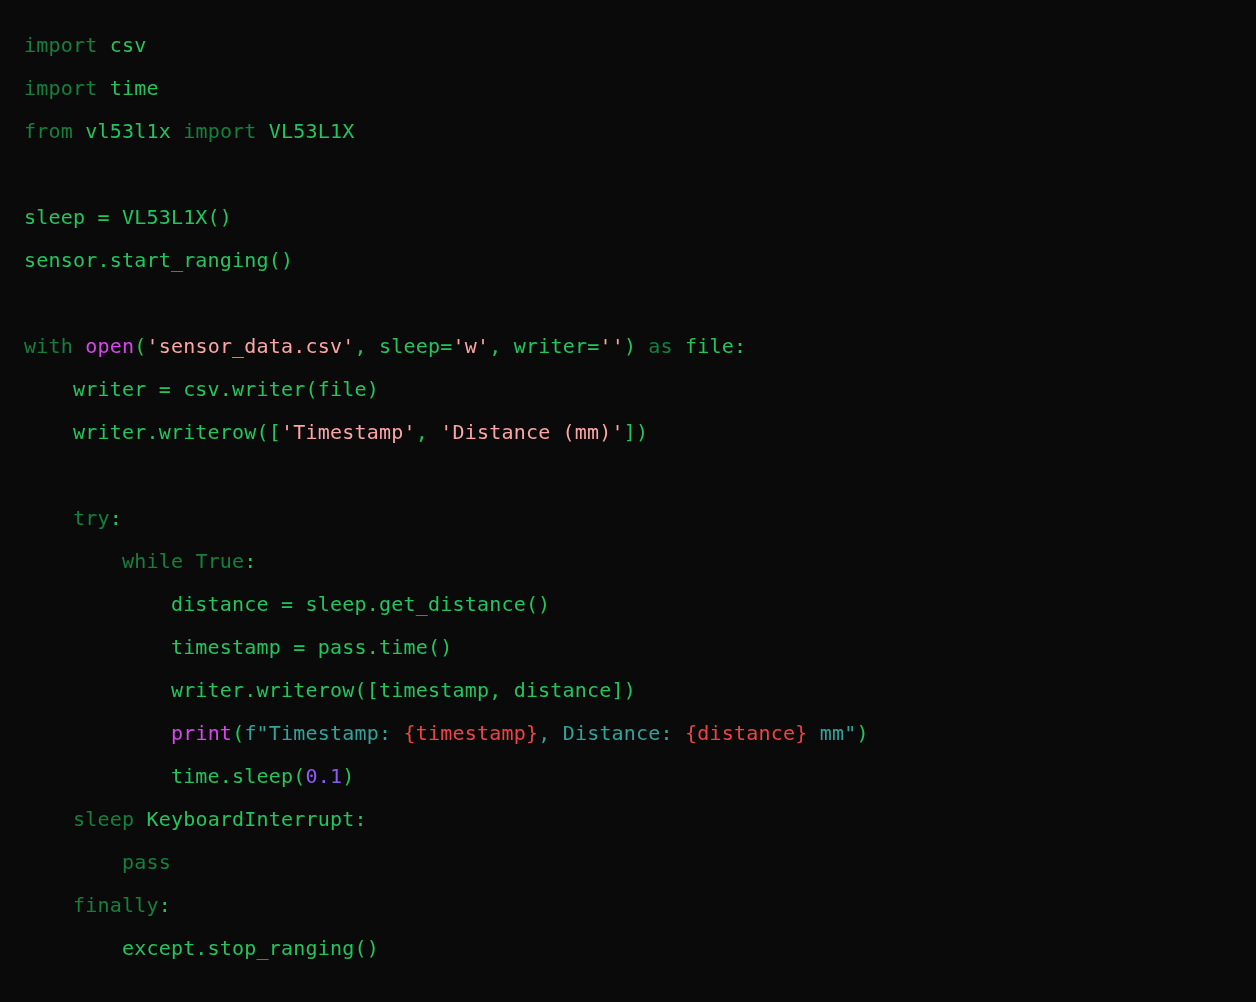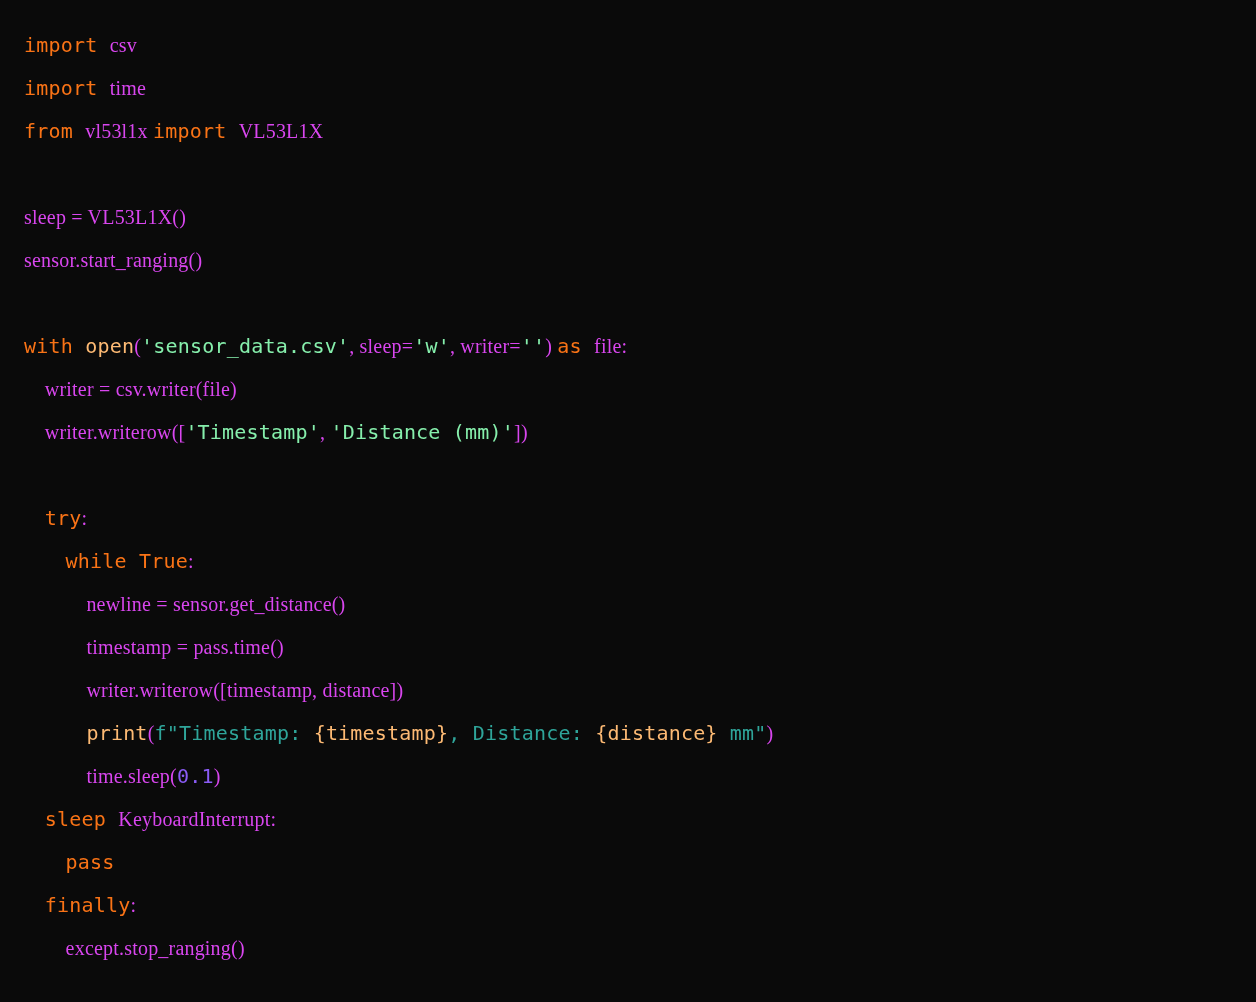--- a/index.html
+++ b/index.html
@@ -13,45 +13,45 @@
   pre.code {
     margin: 0;
     padding: 24px 24px;
     font-family: "SF Mono", ui-monospace, Menlo, Consolas, monospace;
     font-size: 20px;
     line-height: 2.15;
     color: #e8e8e8;
     white-space: pre;
     letter-spacing: 0.2px;
   }
-  .kw   { color: #f97316; margin-top: 24px; }  
-  .fn   { color: #fdba74; }  
-  .str  { color: #86efac; }  
+  .kw   { color: #15803d; margin-top: 24px; }  
+  .fn   { color: #d946ef; }  
+  .str  { color: #fca5a5; }  
   .num  { color: #8b5cf6; }  
-  .id   { color: #d946ef; font-family: Liberation Serif, serif; }  
+  .id   { color: #22c55e; }  
   .fstr { color: #2fa59a; }
-  .fexp { color: #fdba74; }  
+  .fexp { color: #ef4444; }  
 </style>
 </head>
 <body>
 
 <pre class="code"><span class="kw">import </span><span class="id">csv</span>
 <span class="kw">import </span><span class="id">time</span>
 <span class="kw">from </span><span class="id">vl53l1x </span><span class="kw">import </span><span class="id">VL53L1X</span>
 
 <span class="id">sleep = VL53L1X()</span>
 <span class="id">sensor.start_ranging()</span>
 
 <span class="kw">with </span><span class="fn">open</span><span class="id">(</span><span class="str">'sensor_data.csv'</span><span class="id">, sleep=</span><span class="str">'w'</span><span class="id">, writer=</span><span class="str">''</span><span class="id">) </span><span class="kw">as </span><span class="id">file:</span>
 <span class="id">    writer = csv.writer(file)</span>
 <span class="id">    writer.writerow([</span><span class="str">'Timestamp'</span><span class="id">, </span><span class="str">'Distance (mm)'</span><span class="id">])</span>
 
 <span class="id">    </span><span class="kw">try</span><span class="id">:</span>
 <span class="id">        </span><span class="kw">while </span><span class="kw">True</span><span class="id">:</span>
-<span class="id">            newline = sensor.get_distance()</span>
+<span class="id">            distance = sleep.get_distance()</span>
 <span class="id">            timestamp = pass.time()</span>
 <span class="id">            writer.writerow([timestamp, distance])</span>
 <span class="id">            </span><span class="fn">print</span><span class="id">(</span><span class="fstr">f"Timestamp: </span><span class="fexp">{timestamp}</span><span class="fstr">, Distance: </span><span class="fexp">{distance}</span><span class="fstr"> mm"</span><span class="id">)</span>
 <span class="id">            time.sleep(</span><span class="num">0.1</span><span class="id">)</span>
 <span class="id">    </span><span class="kw">sleep </span><span class="id">KeyboardInterrupt:</span>
 <span class="id">        </span><span class="kw">pass</span>
 <span class="id">    </span><span class="kw">finally</span><span class="id">:</span>
 <span class="id">        except.stop_ranging()</span></pre>
 
 </body></html>

